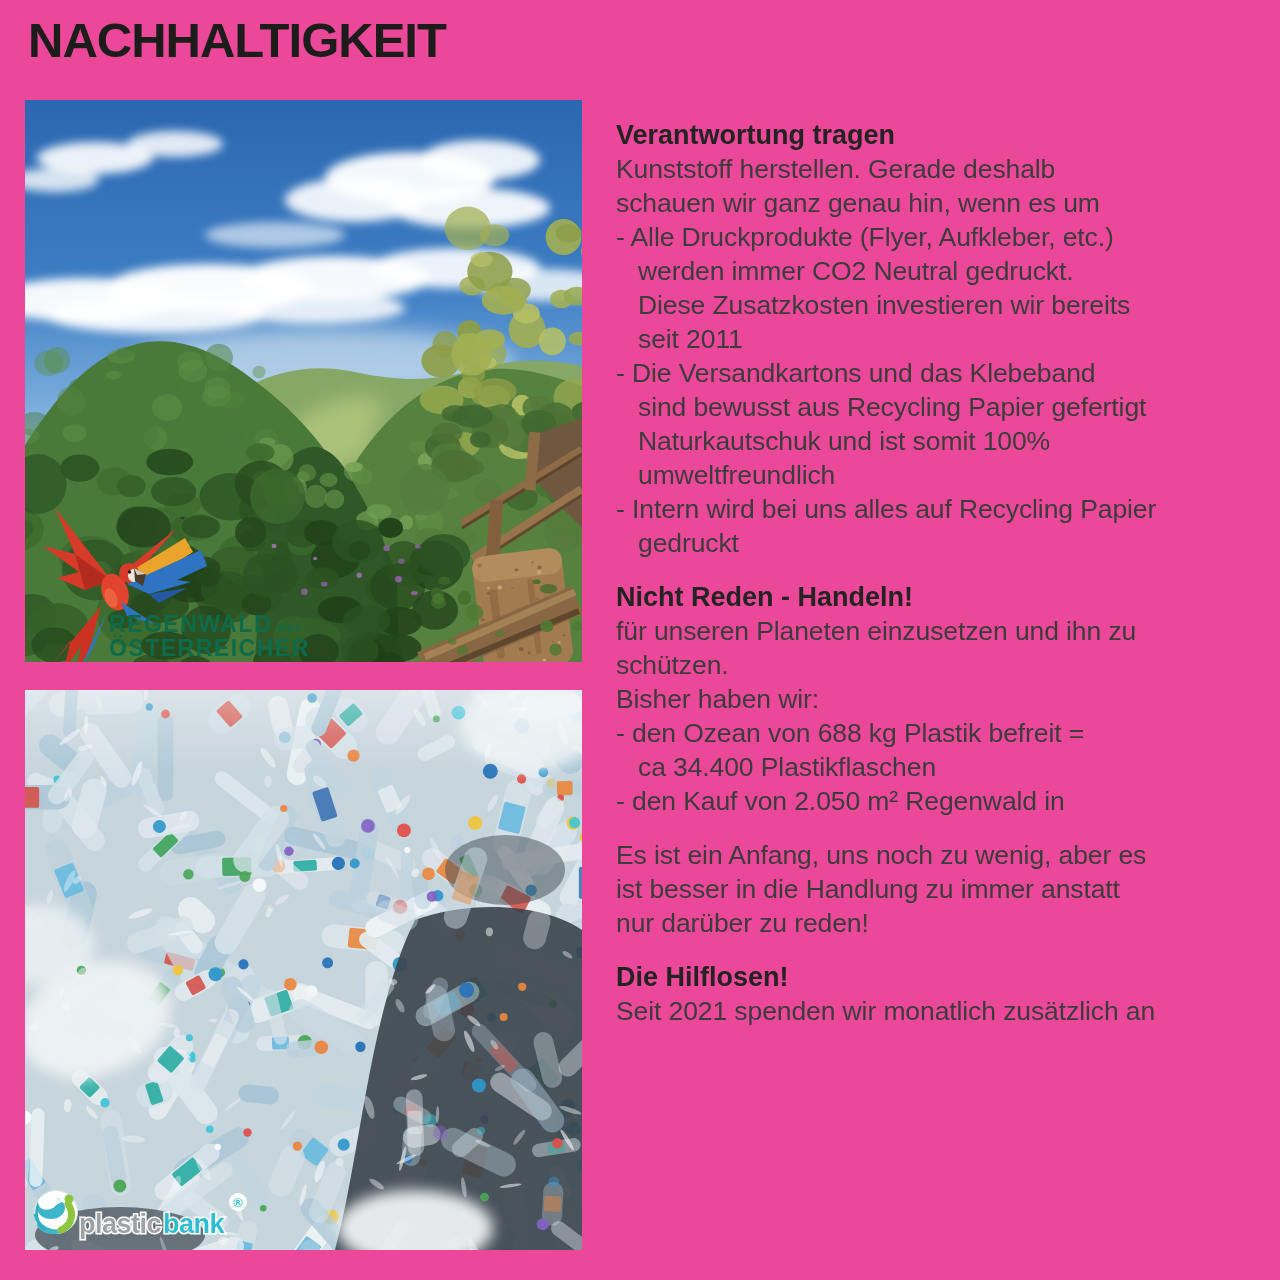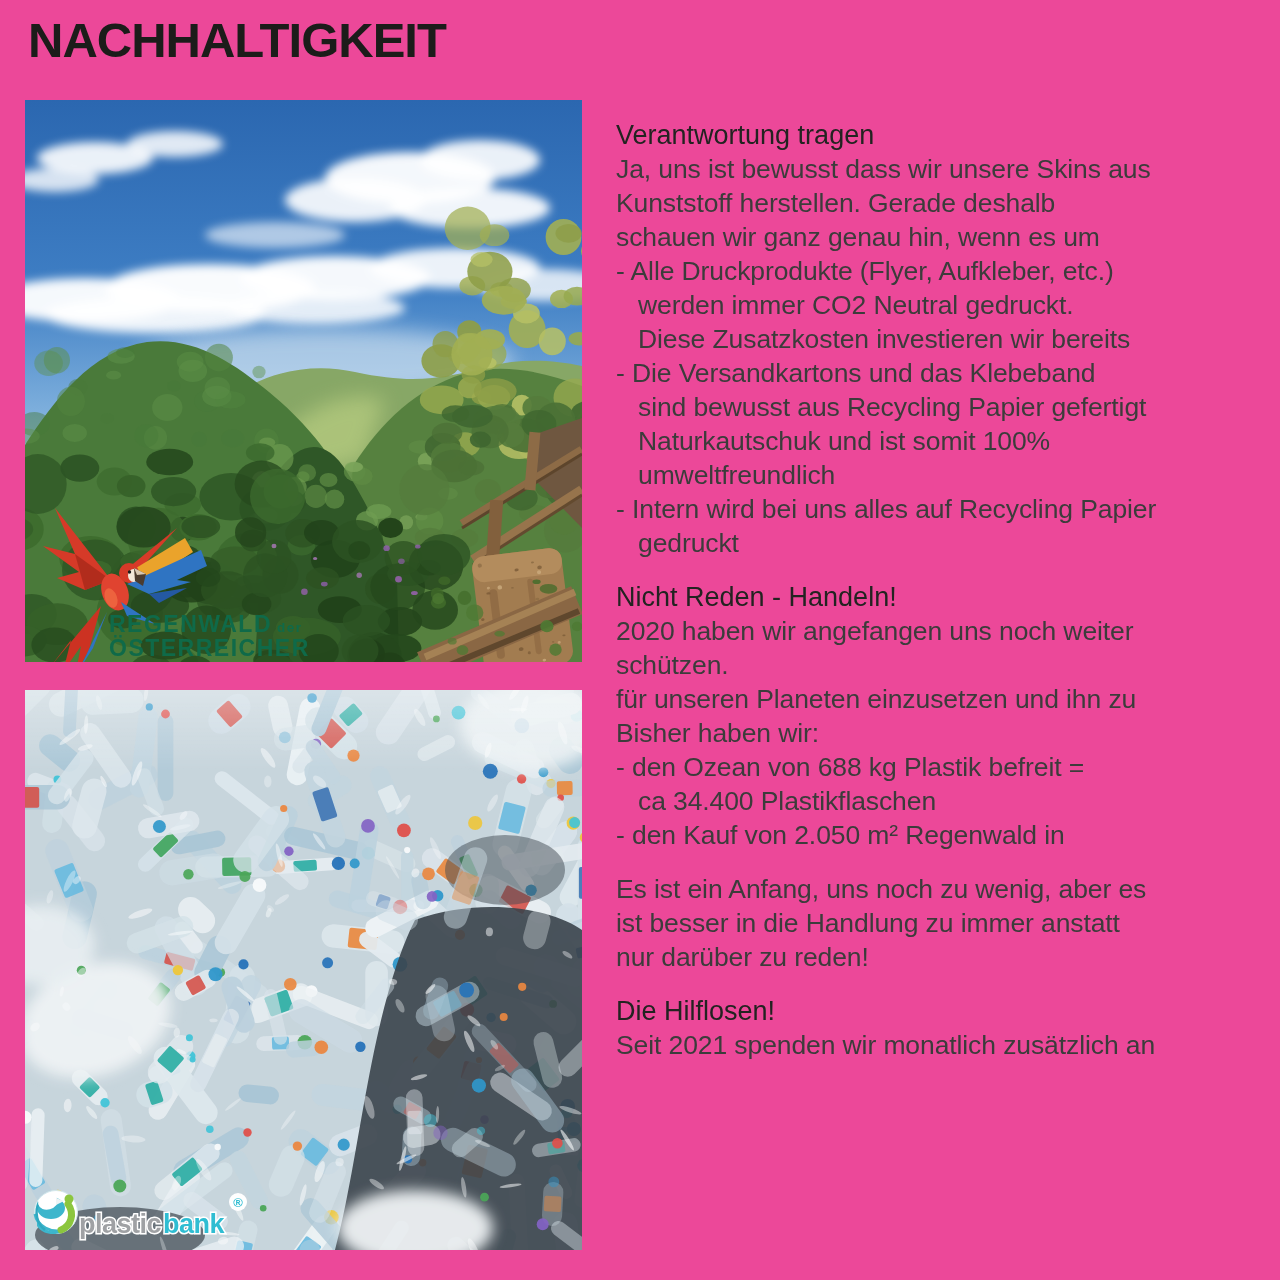--- a/index.html
+++ b/index.html
@@ -8,21 +8,21 @@
           font-family:"Liberation Sans",sans-serif;color:#3c3c3b}
   .page-title{position:absolute;left:28px;top:14px;font-size:49px;line-height:1.1;
               font-weight:900;letter-spacing:-1px;color:#1c1c1a}
   .photo{position:absolute;left:25px;width:557px;overflow:hidden;background:#dfe7ec}
   .photo.rainforest{top:100px;height:562px}
   .photo.bottles{top:690px;height:560px}
   .photo svg{display:block}
   .text-col{position:absolute;left:616px;top:118px;width:662px;font-size:26.5px;
             line-height:34px;letter-spacing:-0.1px;white-space:nowrap}
   .txt-section{margin-bottom:20px}
-  .txt-section h2{font-size:27px;line-height:34px;font-weight:400;color:#232321;letter-spacing:0}
+  .txt-section h2{font-size:27px;line-height:34px;font-weight:700;color:#232321;letter-spacing:0}
   .txt-line.indent{padding-left:22px}
   svg text{font-family:"Liberation Sans",sans-serif}
   .rw-logo-text{fill:#0f6a49;font-weight:700}
   .pb-word{font-weight:700;paint-order:stroke;stroke:#ffffff;stroke-width:3px}
 </style>
 </head>
 <body>
 
 <div class="canvas">
 
@@ -882,38 +882,37 @@
         <text x="138" y="47" font-size="27" class="pb-word" fill="#2fbdd2" letter-spacing="-0.5">bank</text>
         <circle cx="213" cy="16" r="9" fill="#ffffff"></circle>
         <text x="213" y="21" font-size="13" fill="#2fbdd2" text-anchor="middle" font-weight="700">®</text>
       </g>
     </svg>
   </figure>
 
   <div class="text-col">
       <section class="txt-section">
         <h2>Verantwortung tragen</h2>
-        <div class="txt-line">Ja, uns ist bewusst dass wir unsere Skins aus</div>
         <div class="txt-line">Kunststoff herstellen. Gerade deshalb</div>
         <div class="txt-line">schauen wir ganz genau hin, wenn es um</div>
         <div class="txt-line">- Alle Druckprodukte (Flyer, Aufkleber, etc.)</div>
         <div class="txt-line indent">werden immer CO2 Neutral gedruckt.</div>
         <div class="txt-line indent">Diese Zusatzkosten investieren wir bereits</div>
+        <div class="txt-line indent">seit 2011</div>
         <div class="txt-line">- Die Versandkartons und das Klebeband</div>
         <div class="txt-line indent">sind bewusst aus Recycling Papier gefertigt</div>
         <div class="txt-line indent">Naturkautschuk und ist somit 100%</div>
         <div class="txt-line indent">umweltfreundlich</div>
         <div class="txt-line">- Intern wird bei uns alles auf Recycling Papier</div>
         <div class="txt-line indent">gedruckt</div>
       </section>
       <section class="txt-section">
         <h2>Nicht Reden - Handeln!</h2>
-        <div class="txt-line">2020 haben wir angefangen uns noch weiter</div>
+        <div class="txt-line">für unseren Planeten einzusetzen und ihn zu</div>
         <div class="txt-line">schützen.</div>
-        <div class="txt-line">für unseren Planeten einzusetzen und ihn zu</div>
         <div class="txt-line">Bisher haben wir:</div>
         <div class="txt-line">- den Ozean von 688 kg Plastik befreit =</div>
         <div class="txt-line indent">ca 34.400 Plastikflaschen</div>
         <div class="txt-line">- den Kauf von 2.050 m² Regenwald in</div>
       </section>
       <section class="txt-section">
         <div class="txt-line">Es ist ein Anfang, uns noch zu wenig, aber es</div>
         <div class="txt-line">ist besser in die Handlung zu immer anstatt</div>
         <div class="txt-line">nur darüber zu reden!</div>
       </section>

